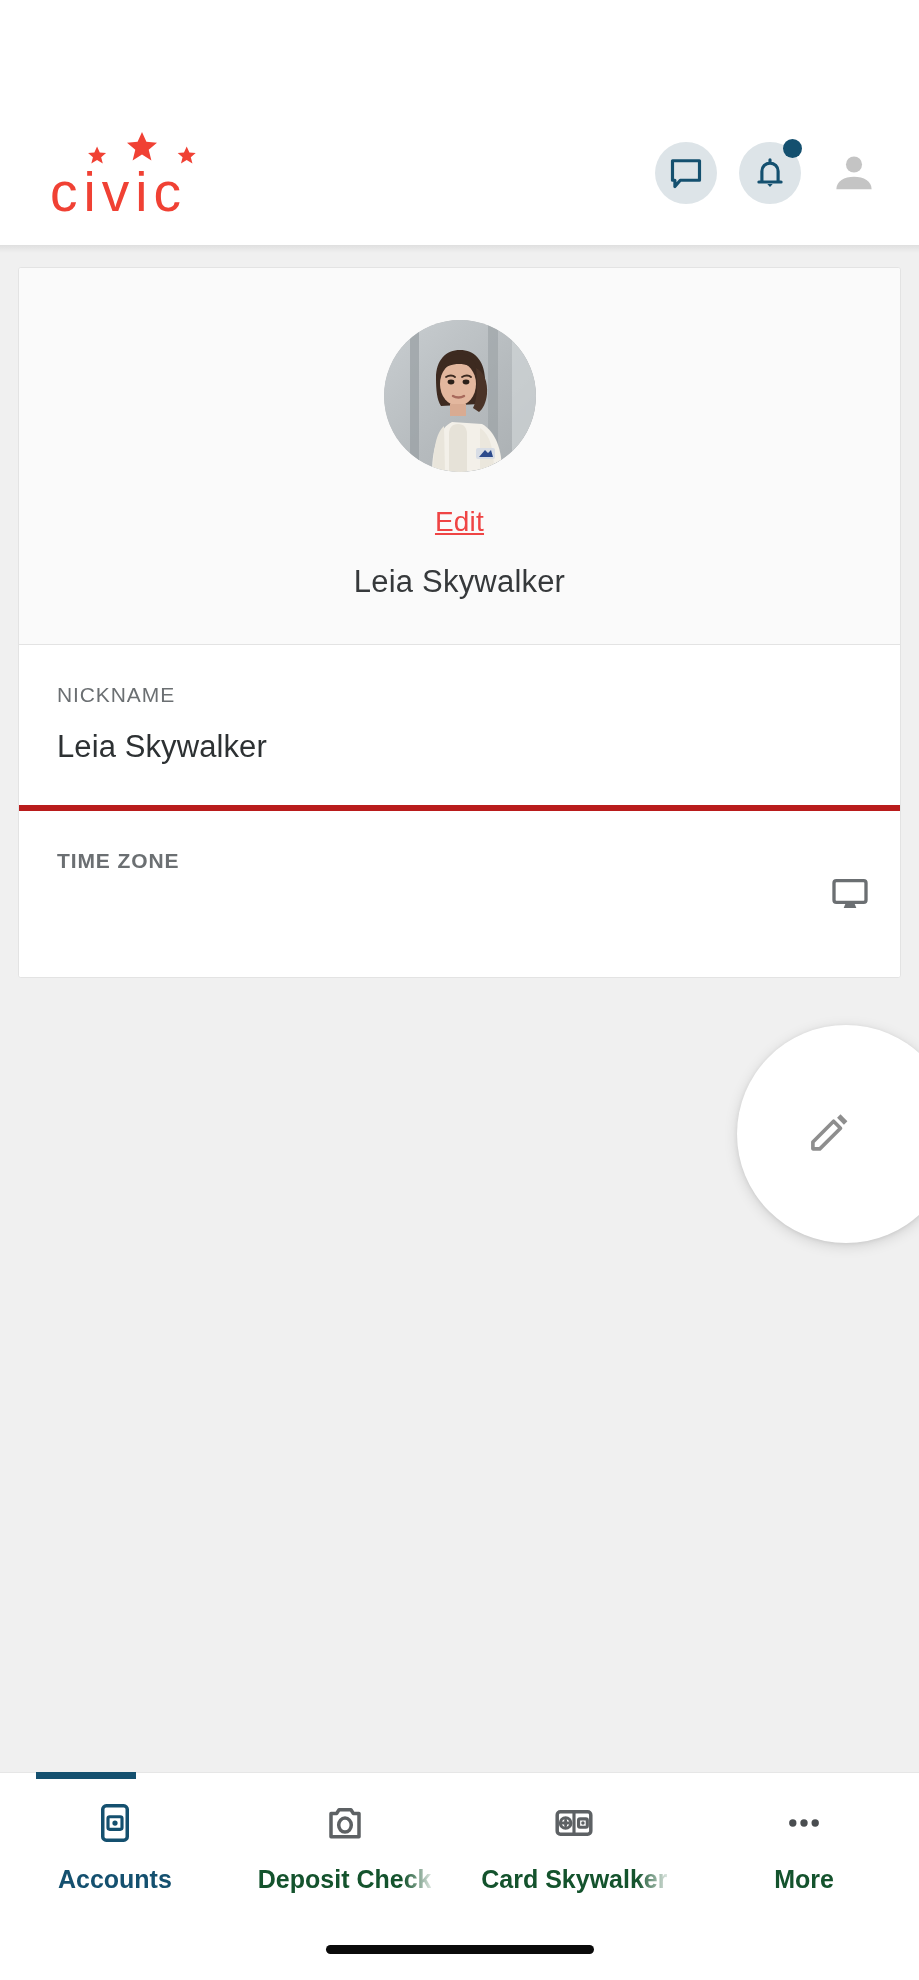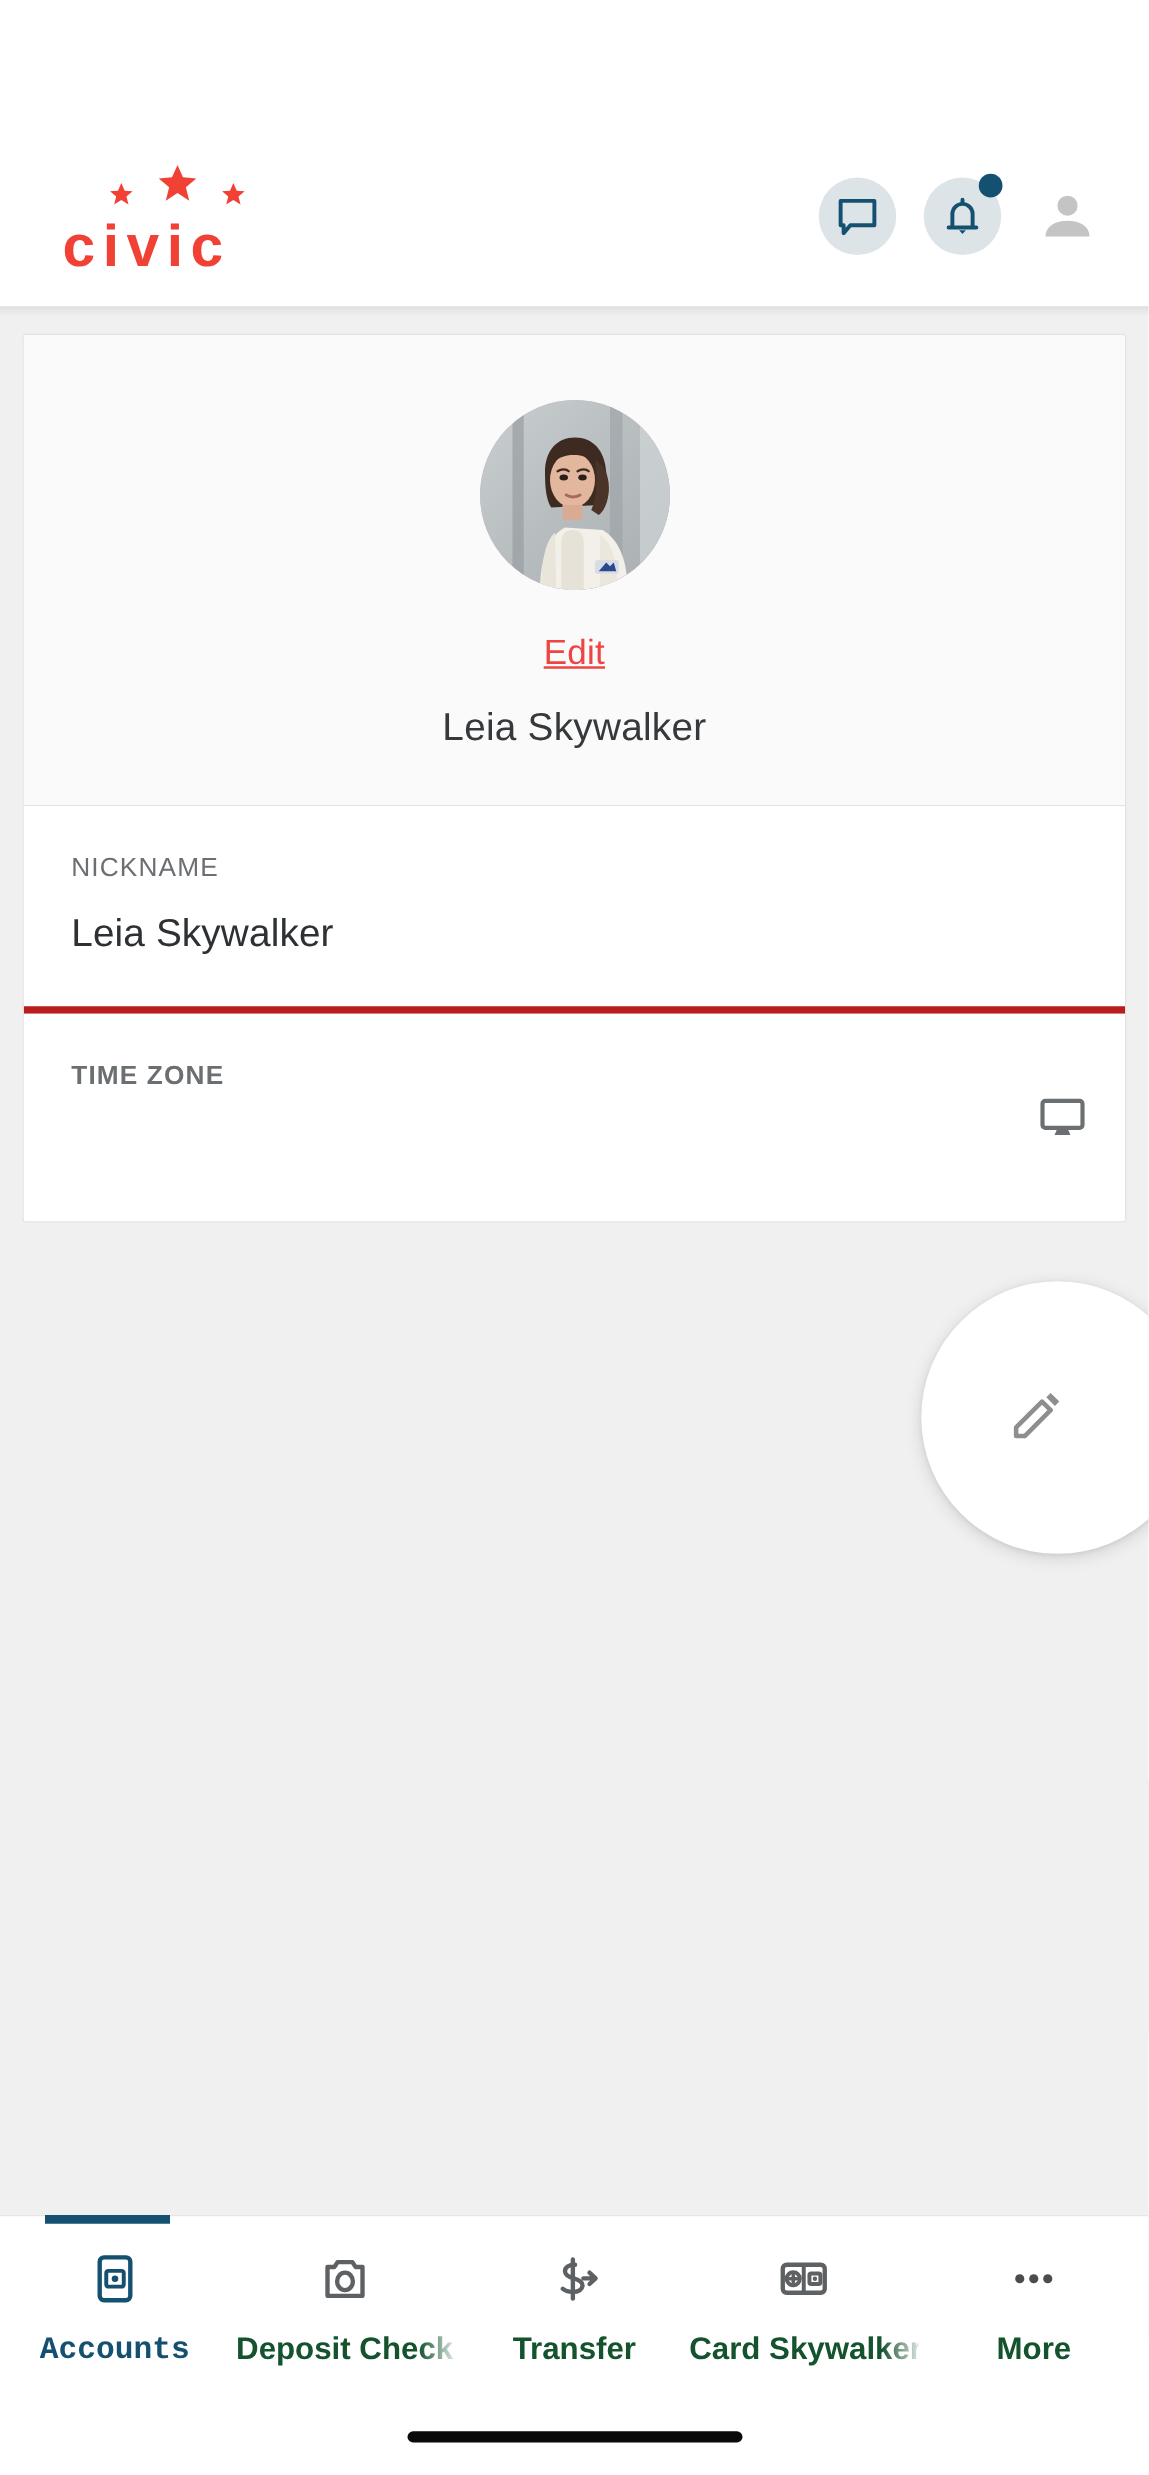--- a/index.html
+++ b/index.html
@@ -20,21 +20,21 @@
     height:145px;
     background:#ffffff;
     display:flex; align-items:center;
     padding:0 34px 0 50px;
   }
   .logo { position:relative; width:190px; height:90px; }
   .logo-stars { position:absolute; top:4px; left:22px; width:140px; height:34px; }
   .logo-word {
     position:absolute; bottom:-2px; left:0;
     font-family:"Liberation Sans", sans-serif;
-    font-weight:700; font-size:47px; letter-spacing:6px;
+    font-weight:400; font-size:55px; letter-spacing:6px;
     color:#f04134; line-height:1;
   }
   .header-spacer { flex:1; }
   .header-actions { display:flex; align-items:center; gap:22px; }
   .icon-circle {
     position:relative;
     width:62px; height:62px; border-radius:50%;
     background:#dde4e8;
     display:flex; align-items:center; justify-content:center;
   }
@@ -163,21 +163,21 @@
     overflow:hidden;
   }
   .nav-icon { height:56px; display:flex; align-items:center; justify-content:center; }
   .nav-label {
     margin-top:14px;
     font-size:25px;
     font-weight:700;
     color:#14532d;
     white-space:nowrap;
   }
-  .nav-item.active .nav-label { color:#14506f;font-family:Liberation Mono, monospace; }
+  .nav-item.active .nav-label { color:#14506f; }
   .nav-label.clipped {
     max-width:100%;
     overflow:hidden;
     text-overflow:clip;
     -webkit-mask-image:linear-gradient(to right, #000 84%, rgba(0,0,0,0.15) 100%);
             mask-image:linear-gradient(to right, #000 84%, rgba(0,0,0,0.15) 100%);
   }
   .home-indicator {
     position:absolute; bottom:26px; left:50%;
     transform:translateX(-50%);
@@ -334,30 +334,20 @@
       <div class="nav-item">
         <span class="nav-icon">
           <svg width="42" height="42" viewBox="0 0 24 24">
             <path d="M4 6.6h3.2l1.4-2.2h6.8l1.4 2.2H20v13.2H4z" fill="none" stroke="#5d6164" stroke-width="2" stroke-linejoin="round"></path>
             <ellipse cx="12" cy="13.2" rx="3.6" ry="4" fill="none" stroke="#5d6164" stroke-width="2"></ellipse>
           </svg>
         </span>
         <span class="nav-label clipped">Deposit Check</span>
       </div>
 
-      <div class="nav-item">
-        <span class="nav-icon">
-          <svg width="42" height="42" viewBox="0 0 24 24">
-            <path d="M12.6 5.6c-3 0-4.6 1.2-4.6 3s1.8 2.6 4 3.2c2.2.6 4 1.4 4 3.2s-1.6 3-4.6 3c-2 0-3.6-.6-4.4-1.4" fill="none" stroke="#5d6164" stroke-width="2" stroke-linecap="round"></path>
-            <path d="M11.6 3.2v17.8" stroke="#5d6164" stroke-width="2" stroke-linecap="round"></path>
-            <path d="M16.4 11.8h5M19.2 9.2l2.8 2.6-2.8 2.6" fill="none" stroke="#5d6164" stroke-width="2" stroke-linecap="round" stroke-linejoin="round"></path>
-          </svg>
-        </span>
-        <span class="nav-label">Transfer</span>
-      </div>
 
       <div class="nav-item">
         <span class="nav-icon">
           <svg width="42" height="42" viewBox="0 0 24 24">
             <rect x="2.4" y="5.6" width="19.2" height="12.8" rx="1.8" fill="none" stroke="#5d6164" stroke-width="2"></rect>
             <path d="M12 5.6v12.8" stroke="#5d6164" stroke-width="1.8"></path>
             <circle cx="7.2" cy="12" r="3" fill="none" stroke="#5d6164" stroke-width="1.8"></circle>
             <path d="M7.2 10.4v3.2M5.6 12h3.2" stroke="#5d6164" stroke-width="1.6" stroke-linecap="round"></path>
             <rect x="14.6" y="9.6" width="5" height="4.8" rx="0.8" fill="none" stroke="#5d6164" stroke-width="1.8"></rect>
             <circle cx="17.1" cy="12" r="1" fill="#5d6164"></circle>

